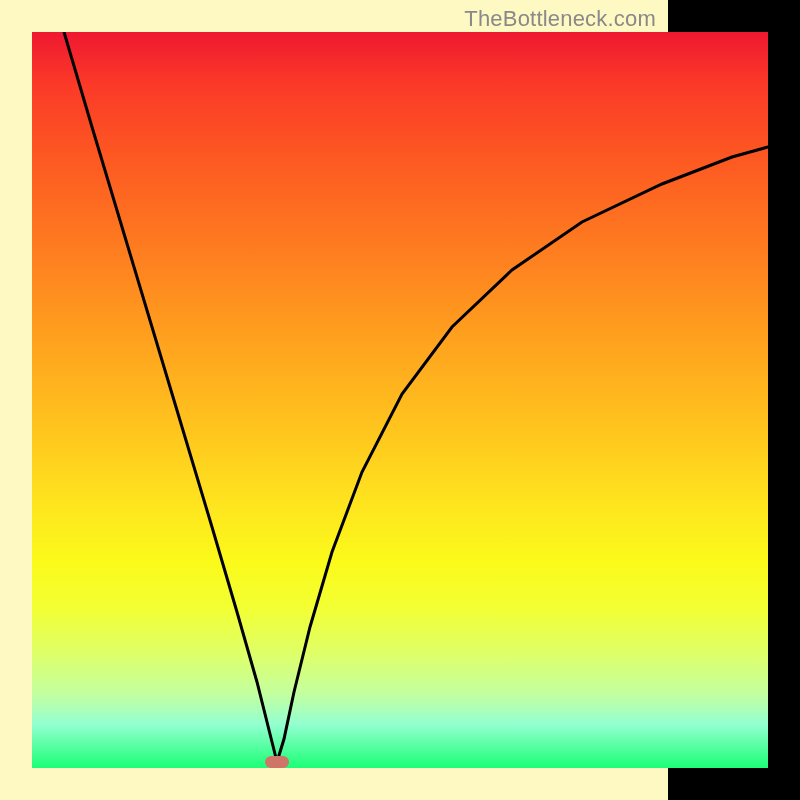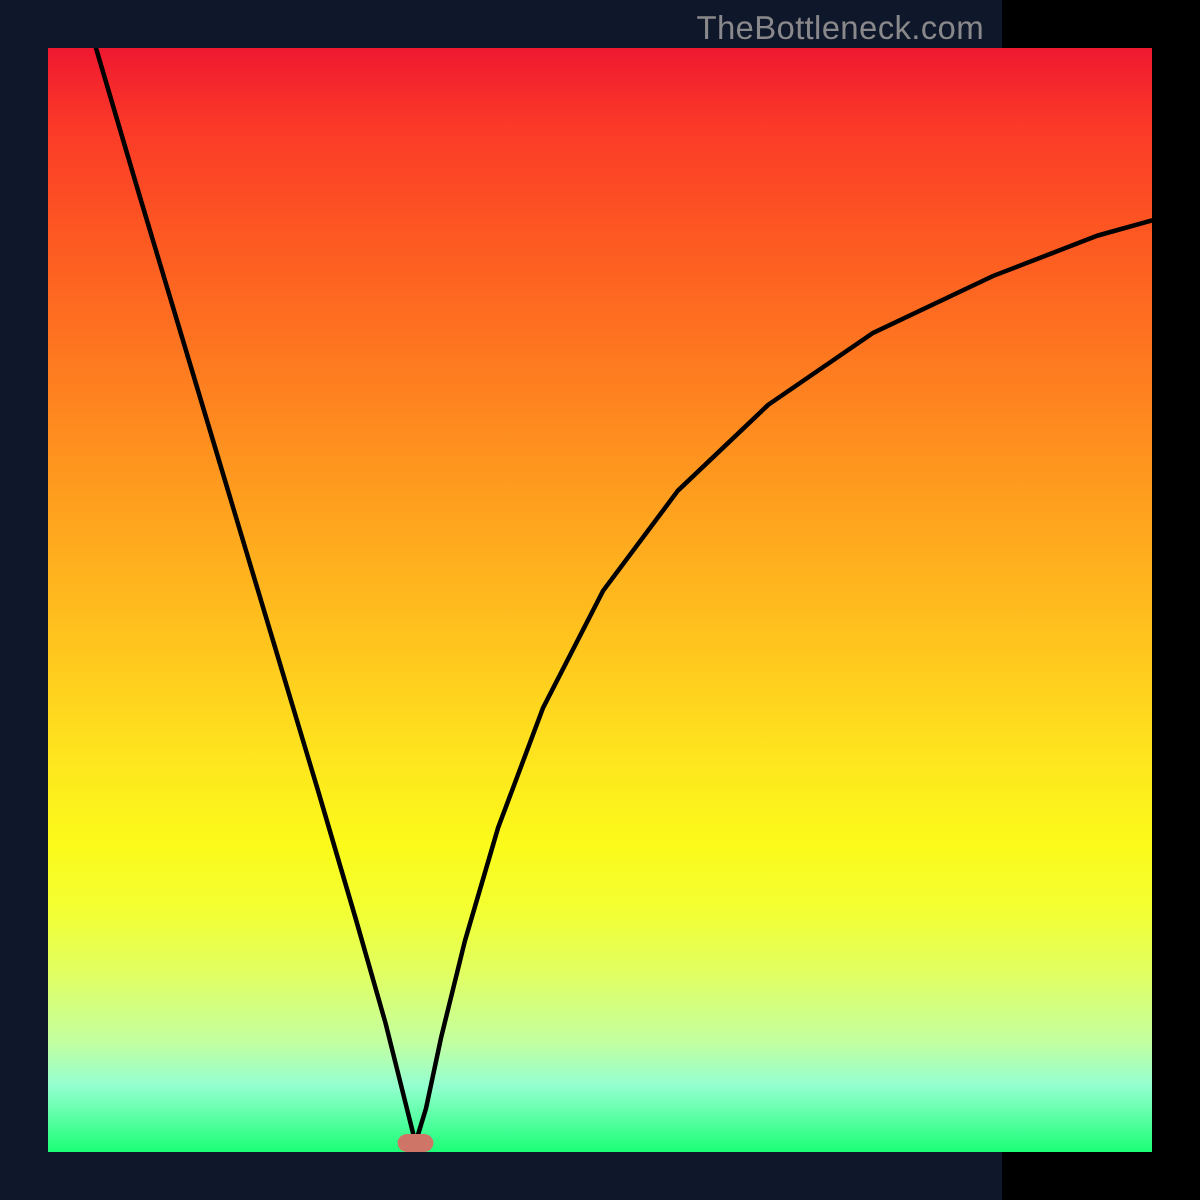--- a/index.html
+++ b/index.html
@@ -2,21 +2,21 @@
 <html><head>
 <meta charset="utf-8">
 <style>
   * { margin: 0; padding: 0; box-sizing: border-box; }
   html, body { width: 800px; height: 800px; overflow: hidden; }
   body { background: #000; font-family: Arial, Helvetica, sans-serif; }
   .frame {
     position: absolute;
     top: 0; left: 0;
     width: 668px; height: 800px;
-    background: #0f172a;
+    background: #fef9c3;
   }
   .plot {
     position: absolute;
     top: 32px; left: 32px;
     width: 736px; height: 736px;
     background: linear-gradient(to bottom,
       #ef1830 0%,
       #fb3928 7%,
       #fd5522 16%,
       #fe7820 28%,

